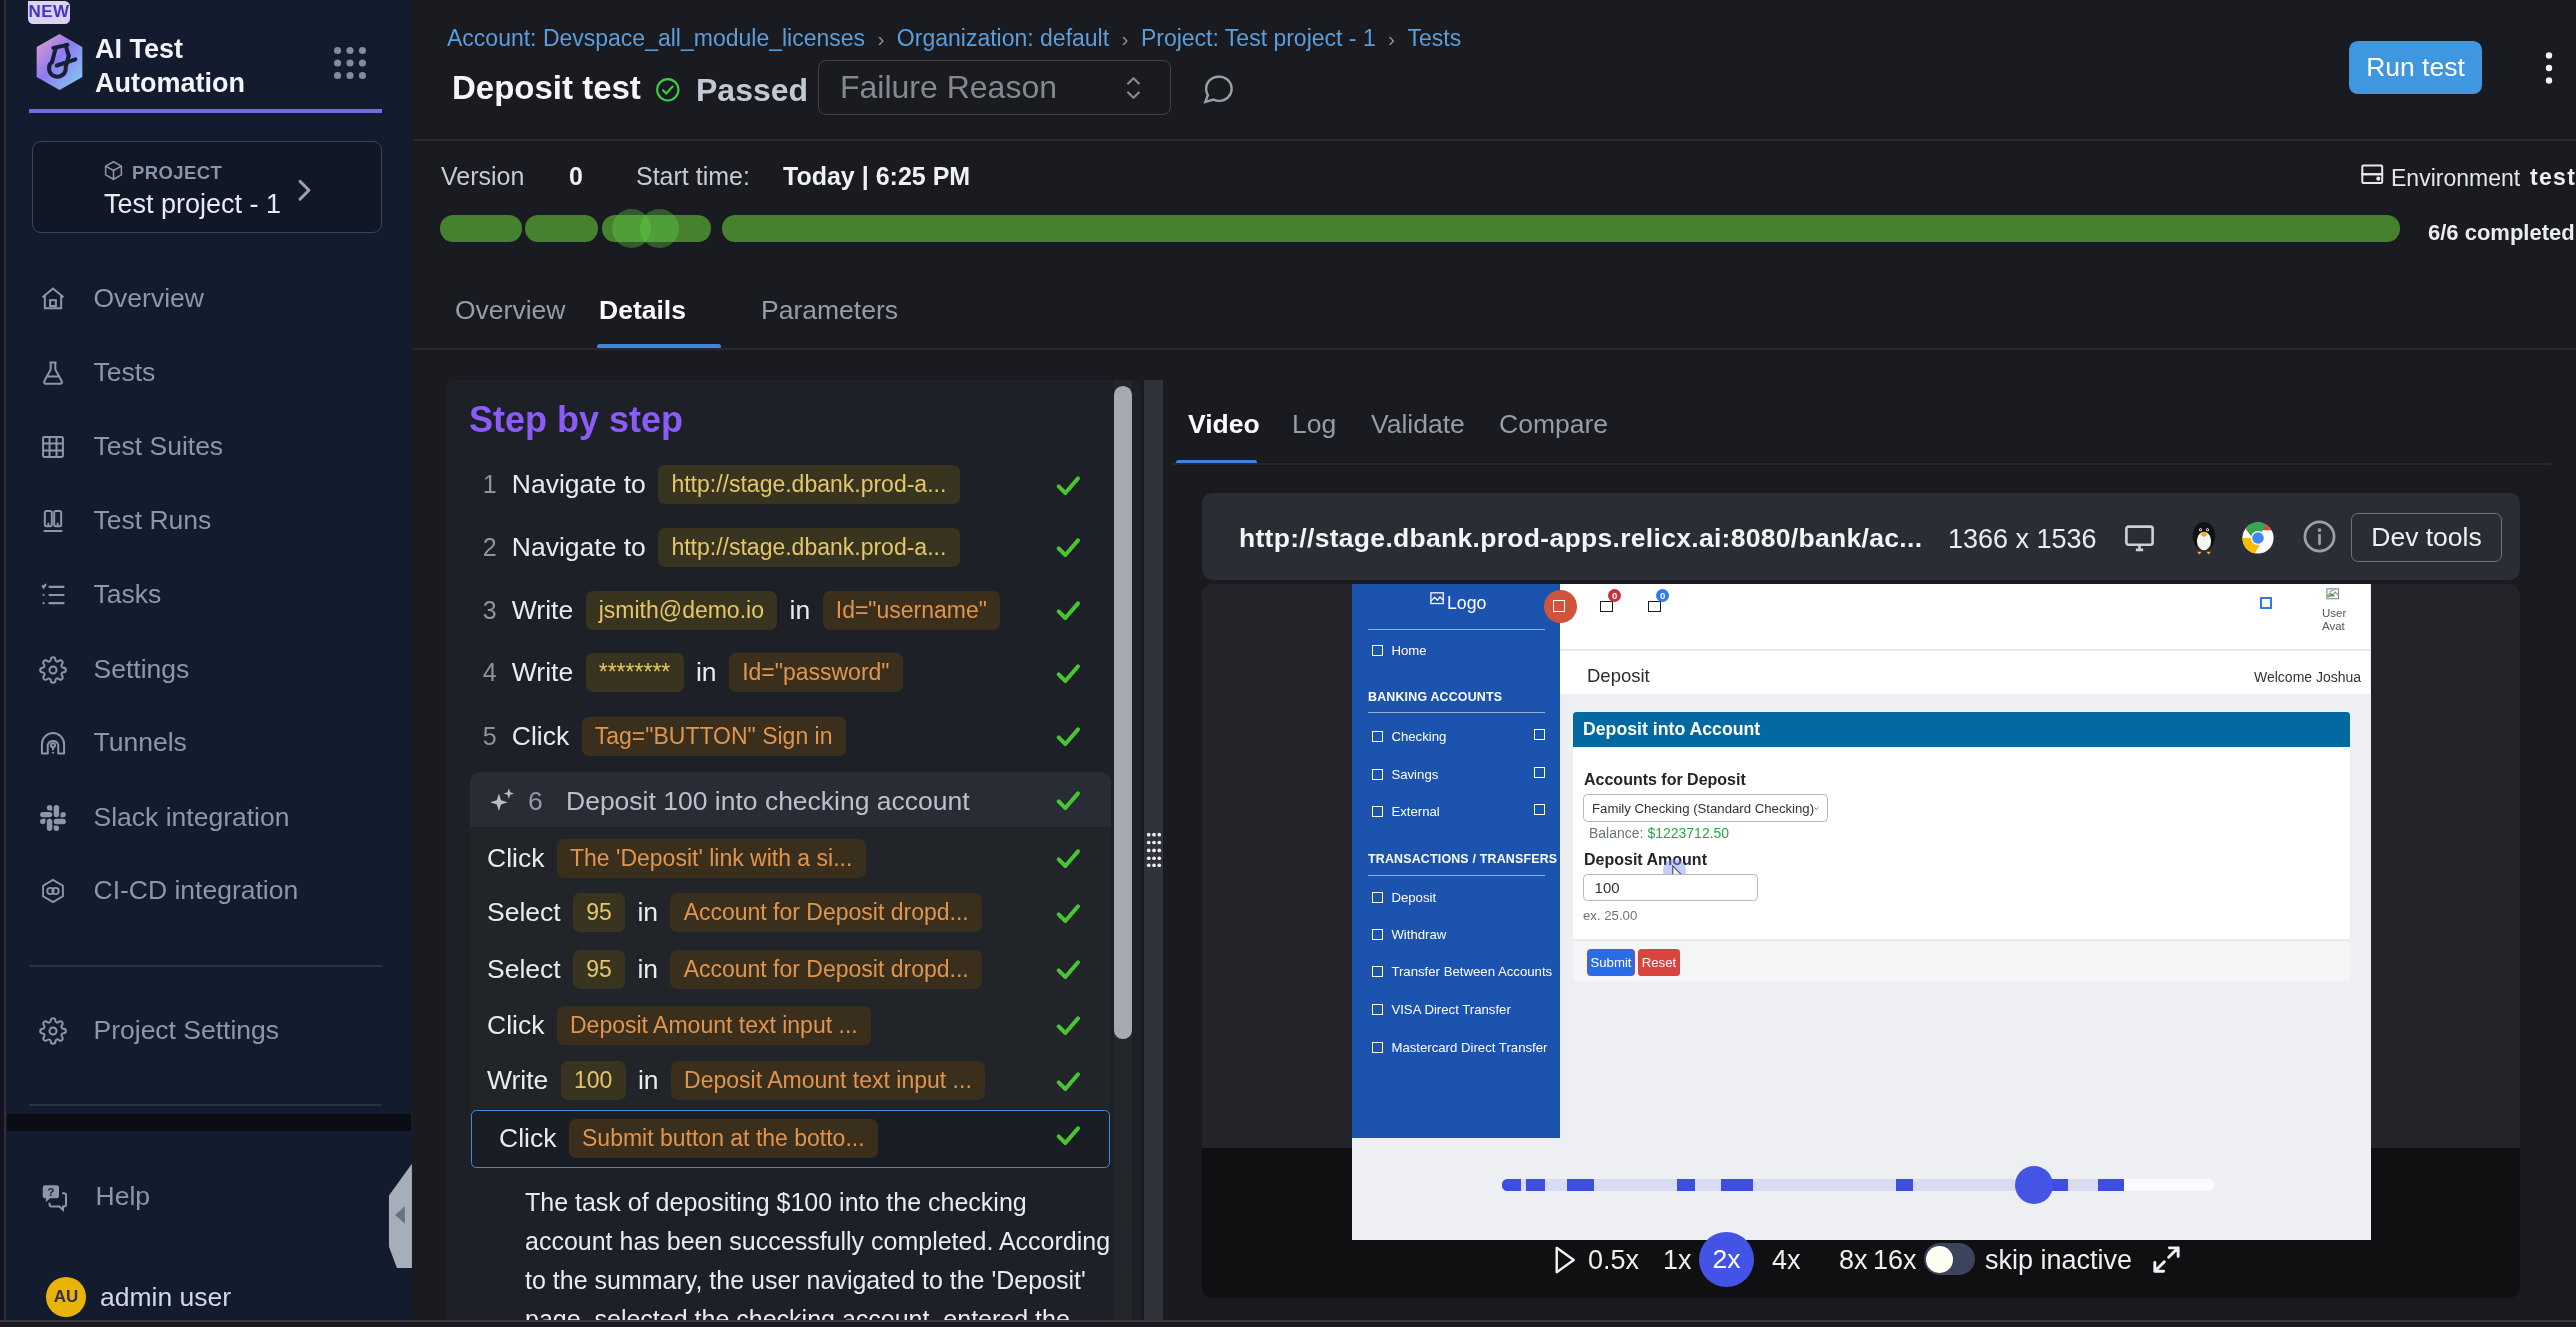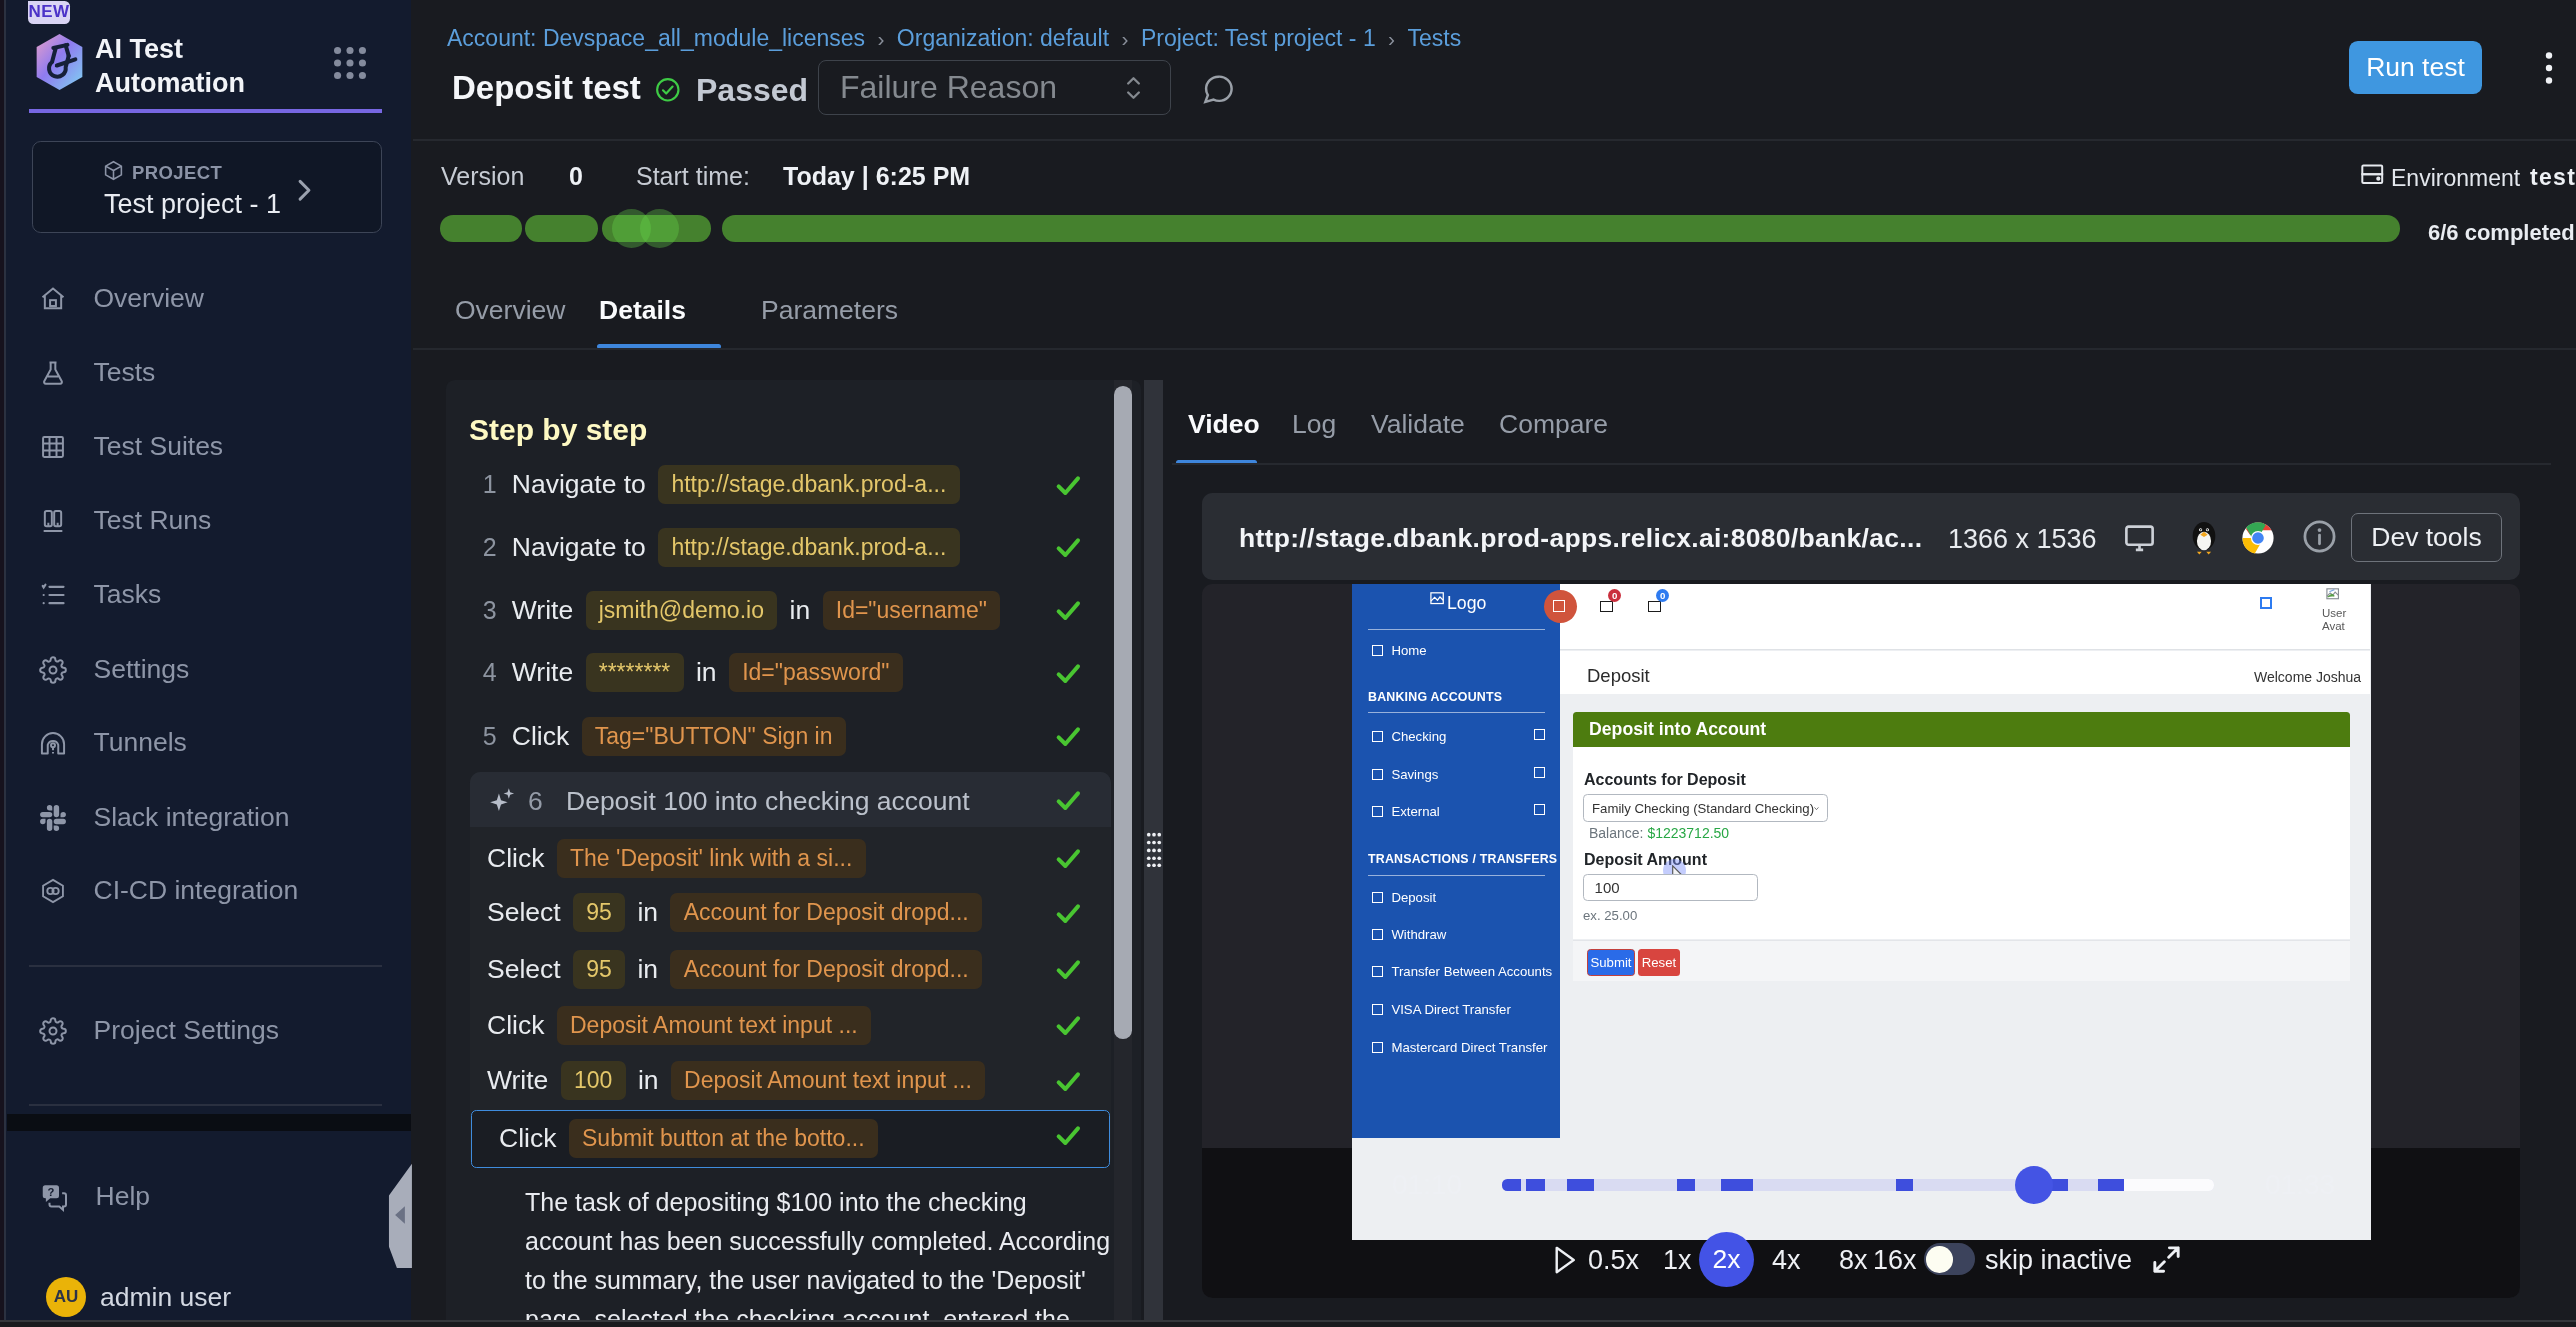--- a/index.html
+++ b/index.html
@@ -36,21 +36,21 @@
 .pcomp { left:2428px; top:220px; font-size:22px; font-weight:bold; color:#e9ecf1; white-space:nowrap; }
 
 
 .tab { top:295px; font-size:26.5px; color:#969da8; }
 .tabsel { color:#fafbfd; font-weight:bold; }
 .tabline { left:413px; top:348px; width:2163px; height:1.8px; background:#25282e; }
 .tabu { top:344px; height:5.3px; background:#3e86dc; border-radius:2.6px; }
 
 
 #steppanel { left:446px; top:380px; width:695px; height:948px; background:#1d2026; border-radius:8.8px 8.8px 0 0; }
-.sbtitle { left:469px; top:413px; font-size:30px; font-weight:bold; color:#fef9c3; }
+.sbtitle { left:469px; top:399px; font-size:36px; font-weight:bold; color:#8b5cf6; }
 .srow { left:470px; height:39px; display:flex; align-items:center; font-size:26.5px; color:#e8ebef; gap:12.4px; white-space:nowrap; }
 .snum { color:#8d94a0; width:19.4px; text-align:center; font-size:25px; }
 .pill { font-size:23px; padding:6.2px 13.2px; border-radius:7px; }
 .py { color:#e4c76a; background:#39341f; }
 .po { color:#e0954d; background:#3a2e1d; }
 .chk { position:absolute; left:1052px; width:32px; height:32px; }
 #group { left:470px; top:772px; width:641px; height:396px; background:#212429; border-radius:10.6px; overflow:hidden; }
 #grouphead { left:470px; top:772px; width:641px; height:55px; background:#282c34; border-radius:10.6px 10.6px 0 0; }
 .selrow { left:471px; top:1110px; width:639px; height:58px; border:1.8px solid #3f8cdd; border-radius:5.3px; background:#1a1d23; }
 .sumtext { left:525px; top:1183px; width:636px; font-size:25px; color:#e9ebf0; line-height:39px; white-space:nowrap; }
@@ -74,21 +74,21 @@
 
 
 #app { left:1352px; top:584px; width:1019px; height:656px; background:#edeff2; overflow:hidden; }
 #appsb { position:absolute; left:0; top:0; width:208px; height:554px; background:#1b53af; }
 .asbrow { position:absolute; color:#fff; font-size:13.2px; display:flex; align-items:center; gap:8.8px; white-space:nowrap; }
 .asbhead { position:absolute; color:#fff; font-size:12.4px; font-weight:bold; letter-spacing:0.2px; white-space:nowrap; }
 .asbline { position:absolute; left:16px; width:177px; height:0.9px; background:rgba(255,255,255,.55); }
 .sqicon { width:10.6px; height:10.6px; border:1.8px solid #fff; }
 #appheader { position:absolute; left:208px; top:0; width:810px; height:66px; background:#fff; border-bottom:0.9px solid #dfe2e6; }
 #apptitle { position:absolute; left:208px; top:67px; width:810px; height:43px; background:#fff; }
-.tealbar { position:absolute; left:221px; top:128px; width:777px; height:35px; background:#4d7c0f; border-radius:3.5px 3.5px 0 0; color:#fff; font-weight:bold; font-size:17.7px; display:flex; align-items:center; padding-left:16px; }
+.tealbar { position:absolute; left:221px; top:128px; width:777px; height:35px; background:#0369a1; border-radius:3.5px 3.5px 0 0; color:#fff; font-weight:bold; font-size:17.7px; display:flex; align-items:center; padding-left:10px; }
 .card { position:absolute; left:221px; top:163px; width:777px; height:192px; background:#fff; }
 .cardfoot { position:absolute; left:221px; top:356px; width:777px; height:41px; background:#f4f5f7; border-top:0.9px solid #e3e5e9; }
 
 
 .vtime { top:1169px; font-size:28px; color:#eef0f4; }
 .track { left:1502px; top:1179px; width:712px; height:11.5px; background:#d9dbf2; border-radius:5.3px; }
 .tseg { position:absolute; top:0; height:11.5px; background:#3e4edd; }
 .ctrltxt { top:1245px; font-size:27px; color:#eef0f4; }
 
 

